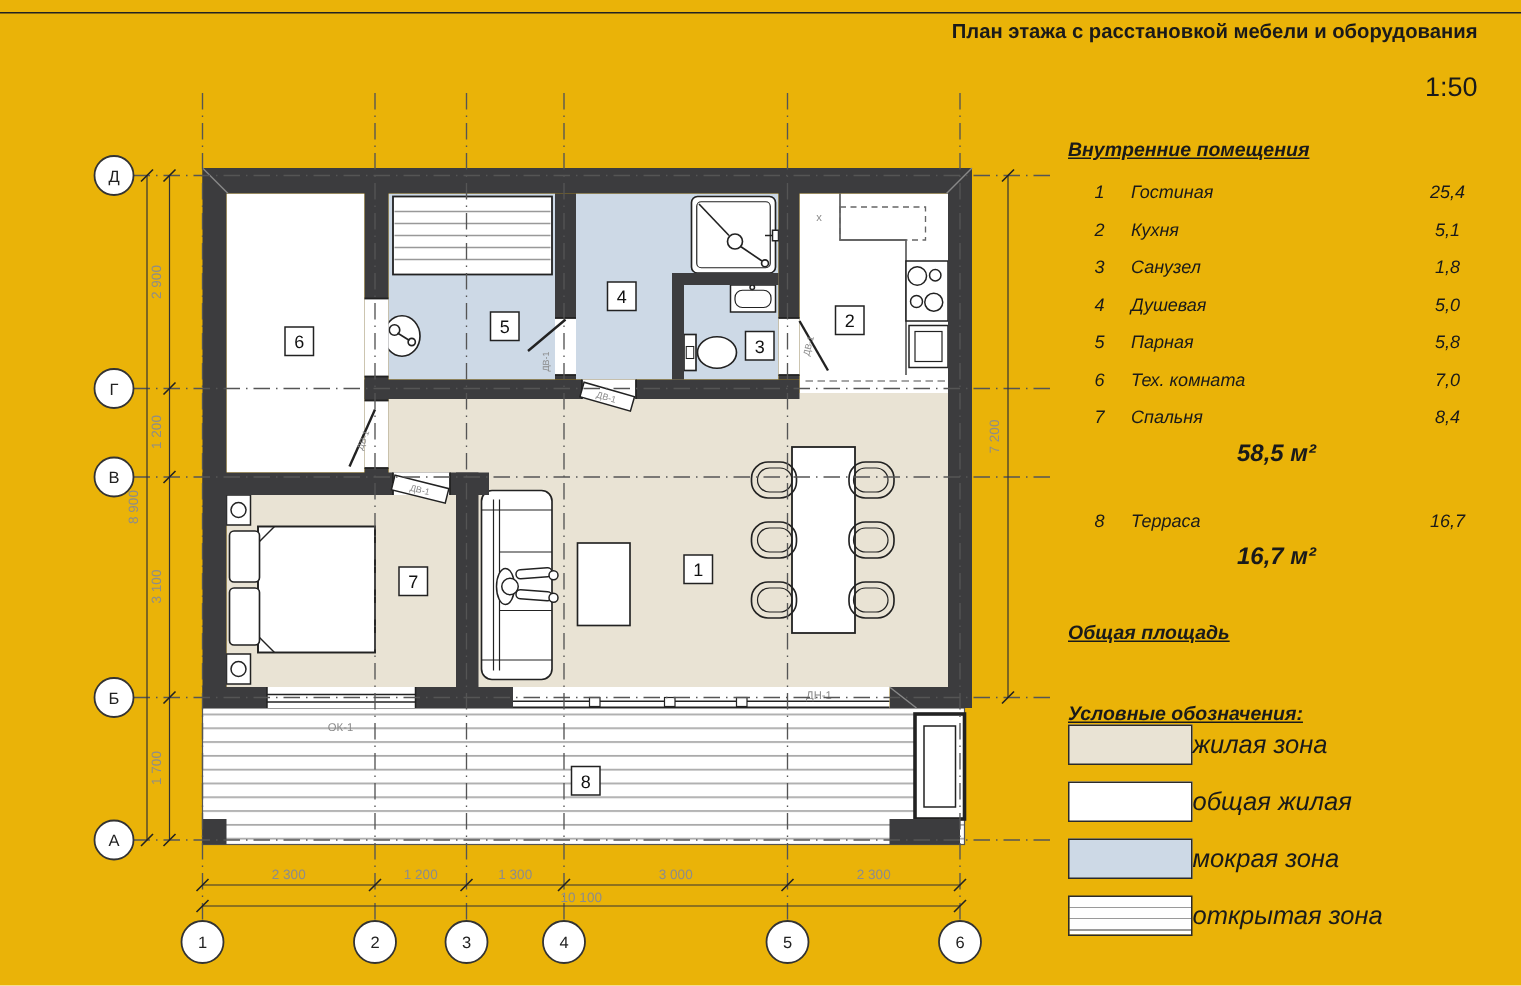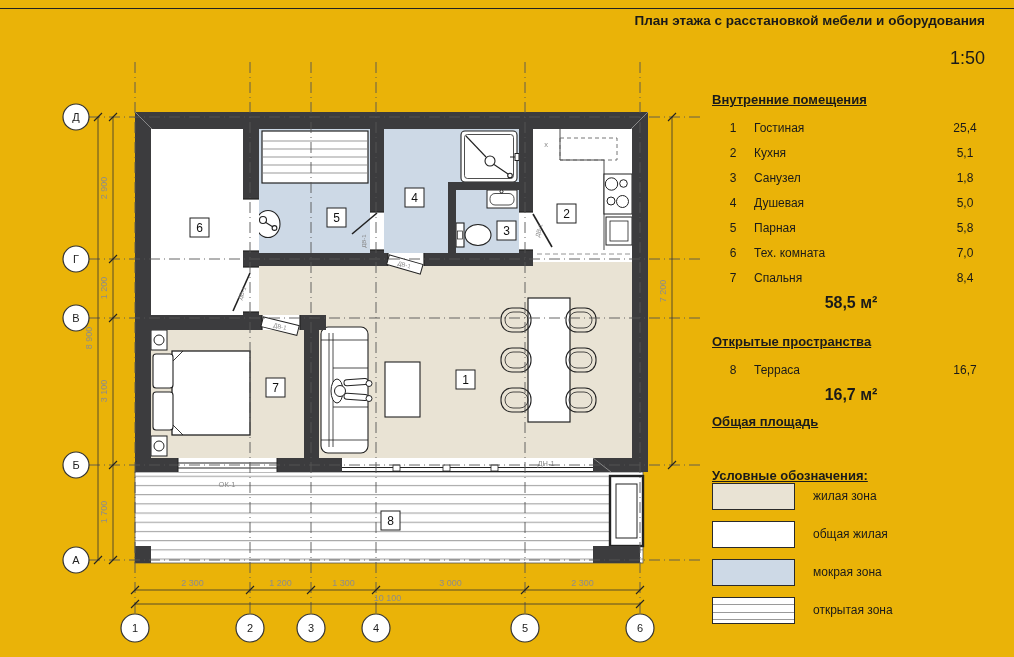--- a/index.html
+++ b/index.html
@@ -2,34 +2,34 @@
 <html><head>
 <meta charset="utf-8">
 <style>
   html,body{margin:0;padding:0;background:#fff;}
   .stage{position:relative;width:1014px;height:657px;background:#eab308;overflow:hidden;
          font-family:"Liberation Sans","DejaVu Sans",sans-serif;color:#1a1a1a;}
   .toprule{position:absolute;left:0;top:8px;width:1014px;border-top:1.6px solid #222;}
   .title{position:absolute;right:29px;top:13px;font-size:13.5px;font-weight:bold;white-space:nowrap;}
   .scale{position:absolute;right:29px;top:48px;font-size:18px;font-weight:normal;}
   .panel{position:absolute;left:712px;top:0;width:278px;}
-  .sec{position:absolute;left:0;width:278px;}
+  .sec{position:absolute;left:0;width:278px;font-style:italic;}
   .sec-h{font-size:13px;font-weight:bold;text-decoration:underline;margin-bottom:8px;}
   .trow{display:flex;align-items:center;height:25px;font-size:12px;}
   .tn{width:42px;text-align:center;flex:none;}
   .tname{flex:1;}
   .tarea{width:50px;text-align:center;flex:none;}
   .tsum{font-size:16px;font-weight:bold;text-align:center;margin-top:4px;}
   .lrow{display:flex;align-items:center;margin-bottom:11px;height:27px;}
   .sw{width:83px;height:27px;border:1px solid #2a2a2a;flex:none;box-sizing:border-box;}
   .sw-beige{background:#e9e3d4;}
   .sw-white{background:#ffffff;}
   .sw-blue{background:#cdd9e6;}
   .sw-striped{background:repeating-linear-gradient(to bottom,#ffffff 0 6.5px,#9a9a9a 6.5px 7.5px);}
-  .llabel{margin-left:18px;font-size:12px;line-height:27px;}
+  .llabel{font-size:17px;line-height:27px;}
   svg text{font-family:"Liberation Sans","DejaVu Sans",sans-serif;}
   .dimtxt{fill:#8c8c8c;font-size:9px;}
   .axtxt{fill:#222;font-size:11px;}
   .roomtxt{fill:#111;font-size:12px;}
   .doortxt{fill:#8a8a8a;font-size:6px;}
   .lbltxt{fill:#8a8a8a;font-size:7.5px;}
 </style>
 </head>
 <body>
 
@@ -451,21 +451,20 @@
         </div>
       <div class="trow">
           <span class="tn">7</span>
           <span class="tname">Спальня</span>
           <span class="tarea">8,4</span>
         </div>
       <div class="tsum">58,5 м²</div>
     </div>
 
     <div class="sec" style="top:334px;">
-      <div class="sec-h">Открытые пространства</div>
       <div class="trow">
           <span class="tn">8</span>
           <span class="tname">Терраса</span>
           <span class="tarea">16,7</span>
         </div>
       <div class="tsum">16,7 м²</div>
     </div>
 
     <div class="sec" style="top:414px;">
       <div class="sec-h">Общая площадь</div>

